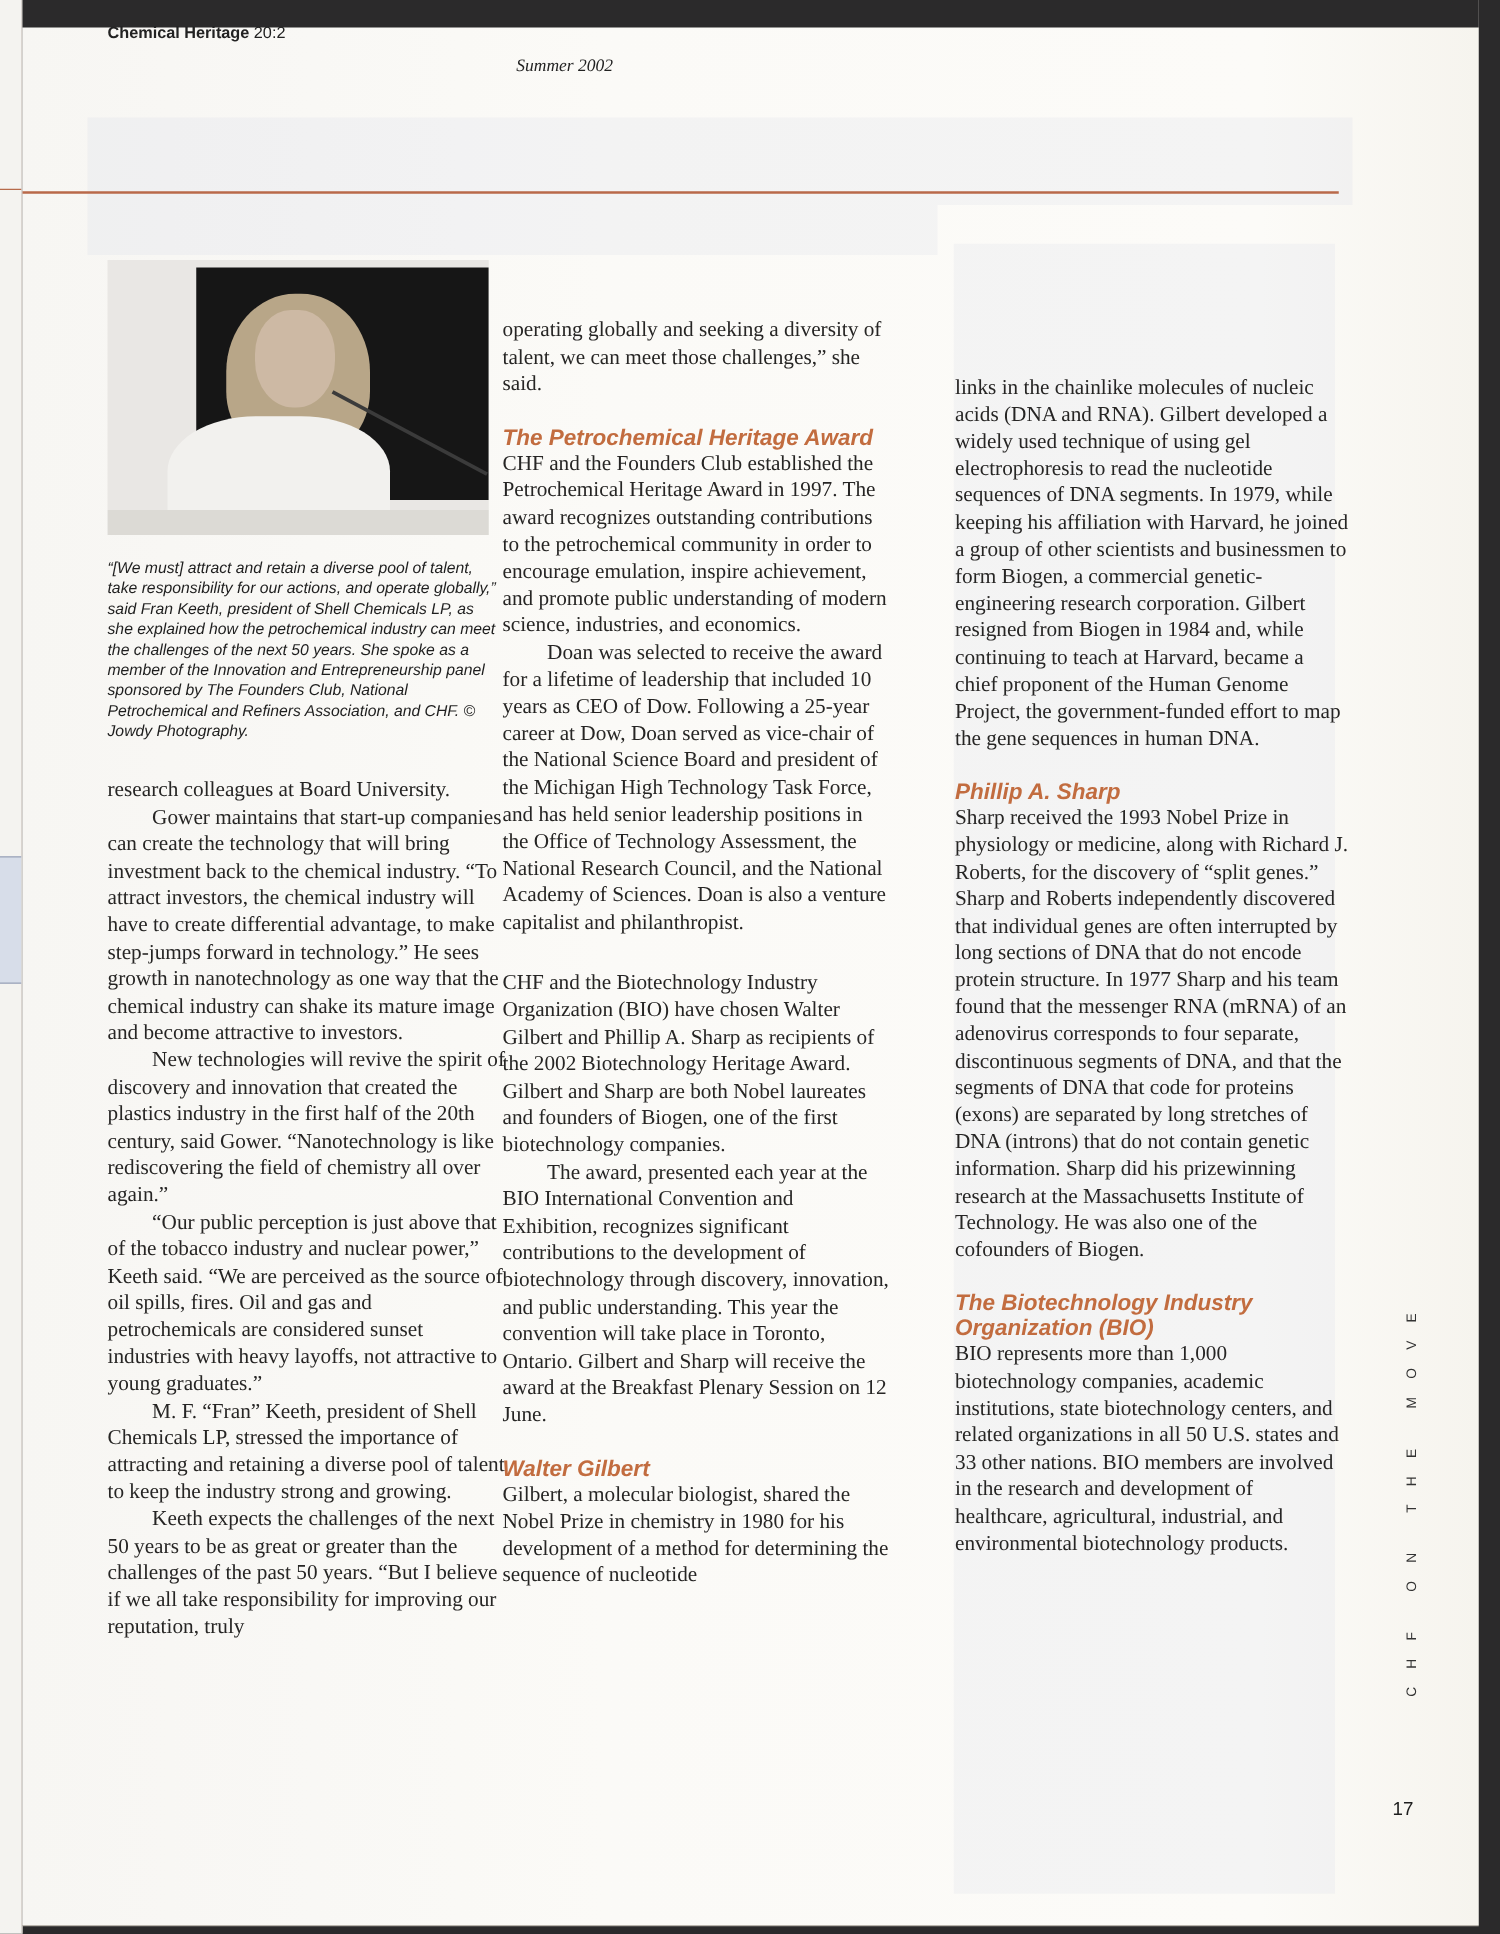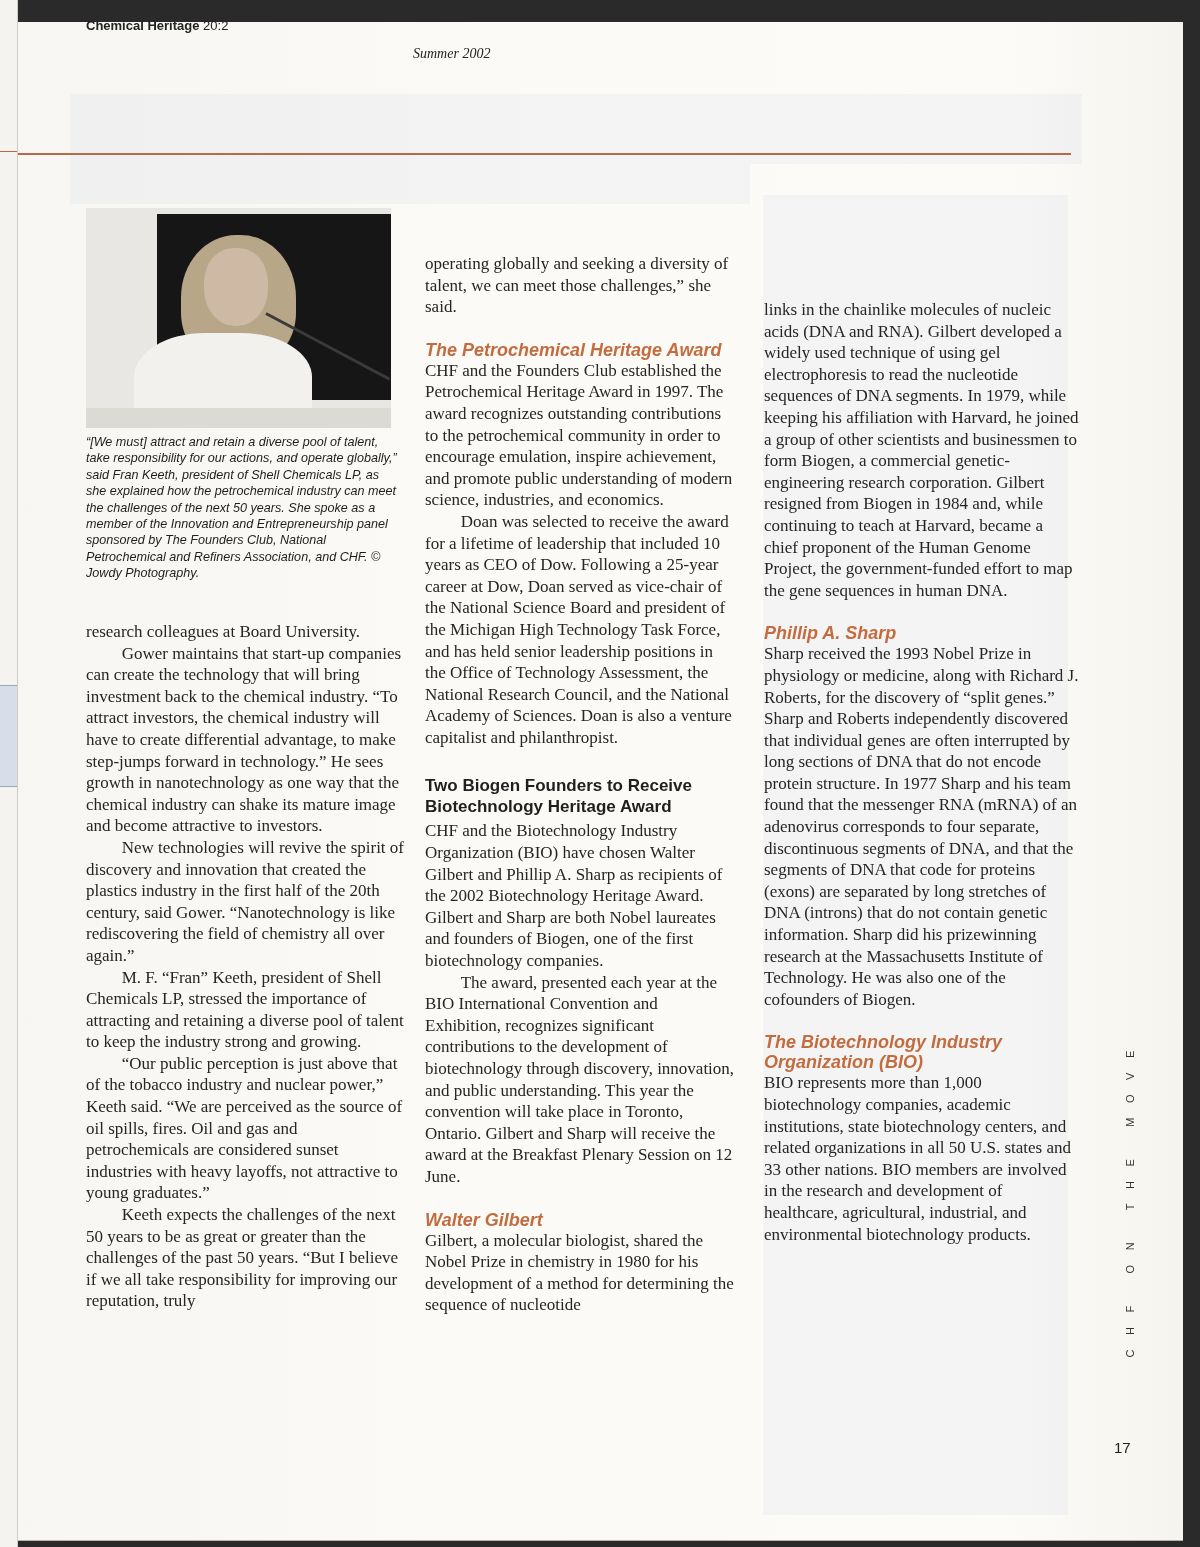--- a/index.html
+++ b/index.html
@@ -68,21 +68,21 @@
     border-radius: 40% 40% 0 0; background: #f2f1ee;
   }
   .photo .mic {
     position: absolute; left: 180px; top: 104px; width: 140px; height: 3px;
     background: #3b3b3b; transform: rotate(28deg); transform-origin: left center;
   }
   .photo .podium {
     position: absolute; left: 0; top: 200px; width: 305px; height: 20px; background: #dcdad5;
   }
   .caption {
-    position: absolute; left: 86px; top: 434px; width: 312px;
+    position: absolute; left: 86px; top: 446px; width: 312px;
     font-family: "Liberation Sans", "DejaVu Sans", sans-serif;
     font-style: italic; font-size: 12.6px; line-height: 16.4px; color: #1e1e1e;
   }
   .col {
     position: absolute; color: #262524;
     font-size: 17px; line-height: 21.6px;
   }
   .col p { margin: 0; }
   .col p.indent { text-indent: 2.1em; }
   .subhead {
@@ -91,21 +91,21 @@
     font-size: 18px; line-height: 20px; margin: 0;
   }
   .section-head {
     font-family: "Liberation Sans", "DejaVu Sans", sans-serif;
     font-weight: bold; color: #1f1f1f;
     font-size: 17px; line-height: 21px; margin: 0 0 3px 0;
   }
   .gap { height: 22px; }
   .gap-lg { height: 27px; }
   .col1 { left: 86px; top: 621px; width: 318px; }
-  .col2 { left: 425px; top: 253px; width: 310px; }
+  .col2 { left: 402px; top: 253px; width: 310px; }
   .col3 { left: 764px; top: 253px; width: 316px; margin-top: 46px; }
   .side-label {
     position: absolute; left: 1110px; top: 1036px; width: 40px; height: 420px;
   }
   .side-label span {
     position: absolute; left: 0; top: 0;
     transform: rotate(-90deg) translate(-420px, 0); transform-origin: left top;
     width: 420px; text-align: right;
     font-family: "Liberation Sans", "DejaVu Sans", sans-serif;
     font-size: 11px; letter-spacing: 14.6px; color: #333;
@@ -150,36 +150,32 @@
   <div class="mic"></div>
   <div class="podium"></div>
 </div>
 
 <div class="caption">“[We must] attract and retain a diverse pool of talent, take responsibility for our actions, and operate globally,” said Fran Keeth, president of Shell Chemicals LP, as she explained how the petrochemical industry can meet the challenges of the next 50 years. She spoke as a member of the Innovation and Entrepreneurship panel sponsored by The Founders Club, National Petrochemical and Refiners Association, and CHF. © Jowdy Photography.</div>
 
 <div class="col col1">
   <p>research colleagues at Board University.</p>
   <p class="indent">Gower maintains that start-up companies can create the technology that will bring investment back to the chemical industry. “To attract investors, the chemical industry will have to create differential advantage, to make step-jumps forward in technology.” He sees growth in nanotechnology as one way that the chemical industry can shake its mature image and become attractive to investors.</p>
   <p class="indent">New technologies will revive the spirit of discovery and innovation that created the plastics industry in the first half of the 20th century, said Gower. “Nanotechnology is like rediscovering the field of chemistry all over again.”</p>
+  <p class="indent">“Our public perception is just above that of the tobacco industry and nuclear power,” Keeth said. “We are perceived as the source of oil spills, fires. Oil and gas and petrochemicals are considered sunset industries with heavy layoffs, not attractive to young graduates.”</p>
   <p class="indent">M. F. “Fran” Keeth, president of Shell Chemicals LP, stressed the importance of attracting and retaining a diverse pool of talent to keep the industry strong and growing.</p>
-  <p class="indent">“Our public perception is just above that of the tobacco industry and nuclear power,” Keeth said. “We are perceived as the source of oil spills, fires. Oil and gas and petrochemicals are considered sunset industries with heavy layoffs, not attractive to young graduates.”</p>
   <p class="indent">Keeth expects the challenges of the next 50 years to be as great or greater than the challenges of the past 50 years. “But I believe if we all take responsibility for improving our reputation, truly</p>
 </div>
 
 <div class="col col2">
   <p>operating globally and seeking a diversity of talent, we can meet those challenges,” she said.</p>
   <div class="gap"></div>
   <h3 class="subhead">The Petrochemical Heritage Award</h3>
   <p>CHF and the Founders Club established the Petrochemical Heritage Award in 1997. The award recognizes outstanding contributions to the petrochemical community in order to encourage emulation, inspire achievement, and promote public understanding of modern science, industries, and economics.</p>
   <p class="indent">Doan was selected to receive the award for a lifetime of leadership that included 10 years as CEO of Dow. Following a 25-year career at Dow, Doan served as vice-chair of the National Science Board and president of the Michigan High Technology Task Force, and has held senior leadership positions in the Office of Technology Assessment, the National Research Council, and the National Academy of Sciences. Doan is also a venture capitalist and philanthropist.</p>
   <div class="gap-lg"></div>
-  <h2 class="section-head">
-    <span>Two Biogen Founders to Receive</span><br>
-    <span>Biotechnology  Heritage Award</span>
-  </h2>
   <p>CHF and the Biotechnology Industry Organization (BIO) have chosen Walter Gilbert and Phillip A. Sharp as recipients of the 2002 Biotechnology Heritage Award. Gilbert and Sharp are both Nobel laureates and founders of Biogen, one of the first biotechnology companies.</p>
   <p class="indent">The award, presented each year at the BIO International Convention and Exhibition, recognizes significant contributions to the development of biotechnology through discovery, innovation, and public understanding. This year the convention will take place in Toronto, Ontario. Gilbert and Sharp will receive the award at the Breakfast Plenary Session on 12 June.</p>
   <div class="gap"></div>
   <h3 class="subhead">Walter Gilbert</h3>
   <p>Gilbert, a molecular biologist, shared the Nobel Prize in chemistry in 1980 for his development of a method for determining the sequence of nucleotide</p>
 </div>
 
 <div class="col col3">
   <p>links in the chainlike molecules of nucleic acids (DNA and RNA). Gilbert developed a widely used technique of using gel electrophoresis to read the nucleotide sequences of DNA segments. In 1979, while keeping his affiliation with Harvard, he joined a group of other scientists and businessmen to form Biogen, a commercial genetic-engineering research corporation. Gilbert resigned from Biogen in 1984 and, while continuing to teach at Harvard, became a chief proponent of the Human Genome Project, the government-funded effort to map the gene sequences in human DNA.</p>
   <div class="gap"></div>

